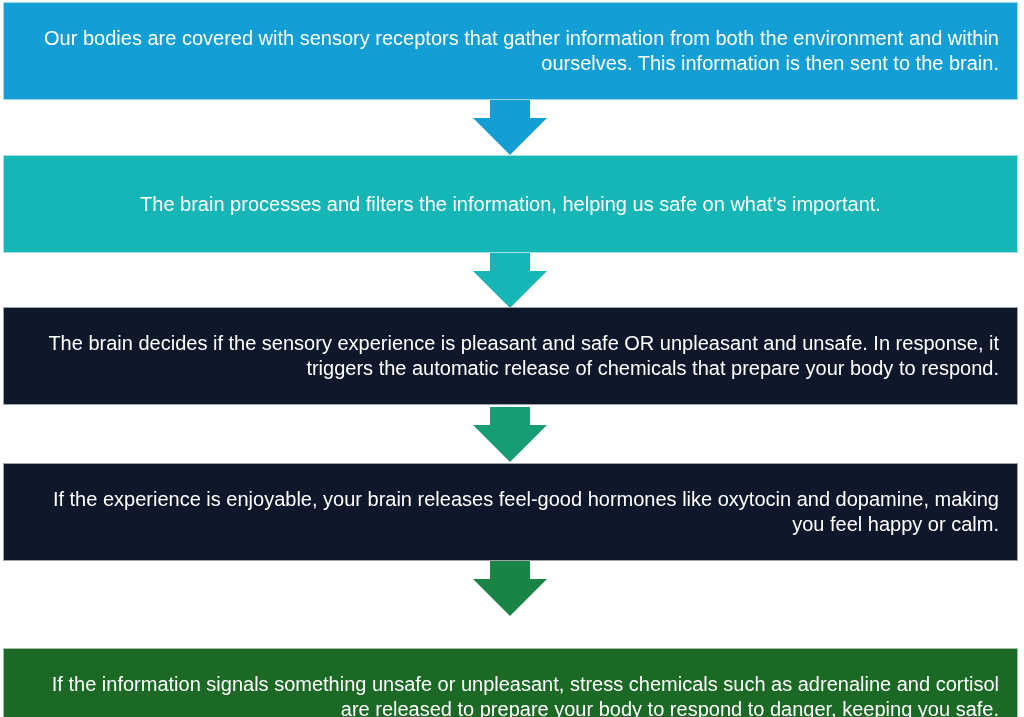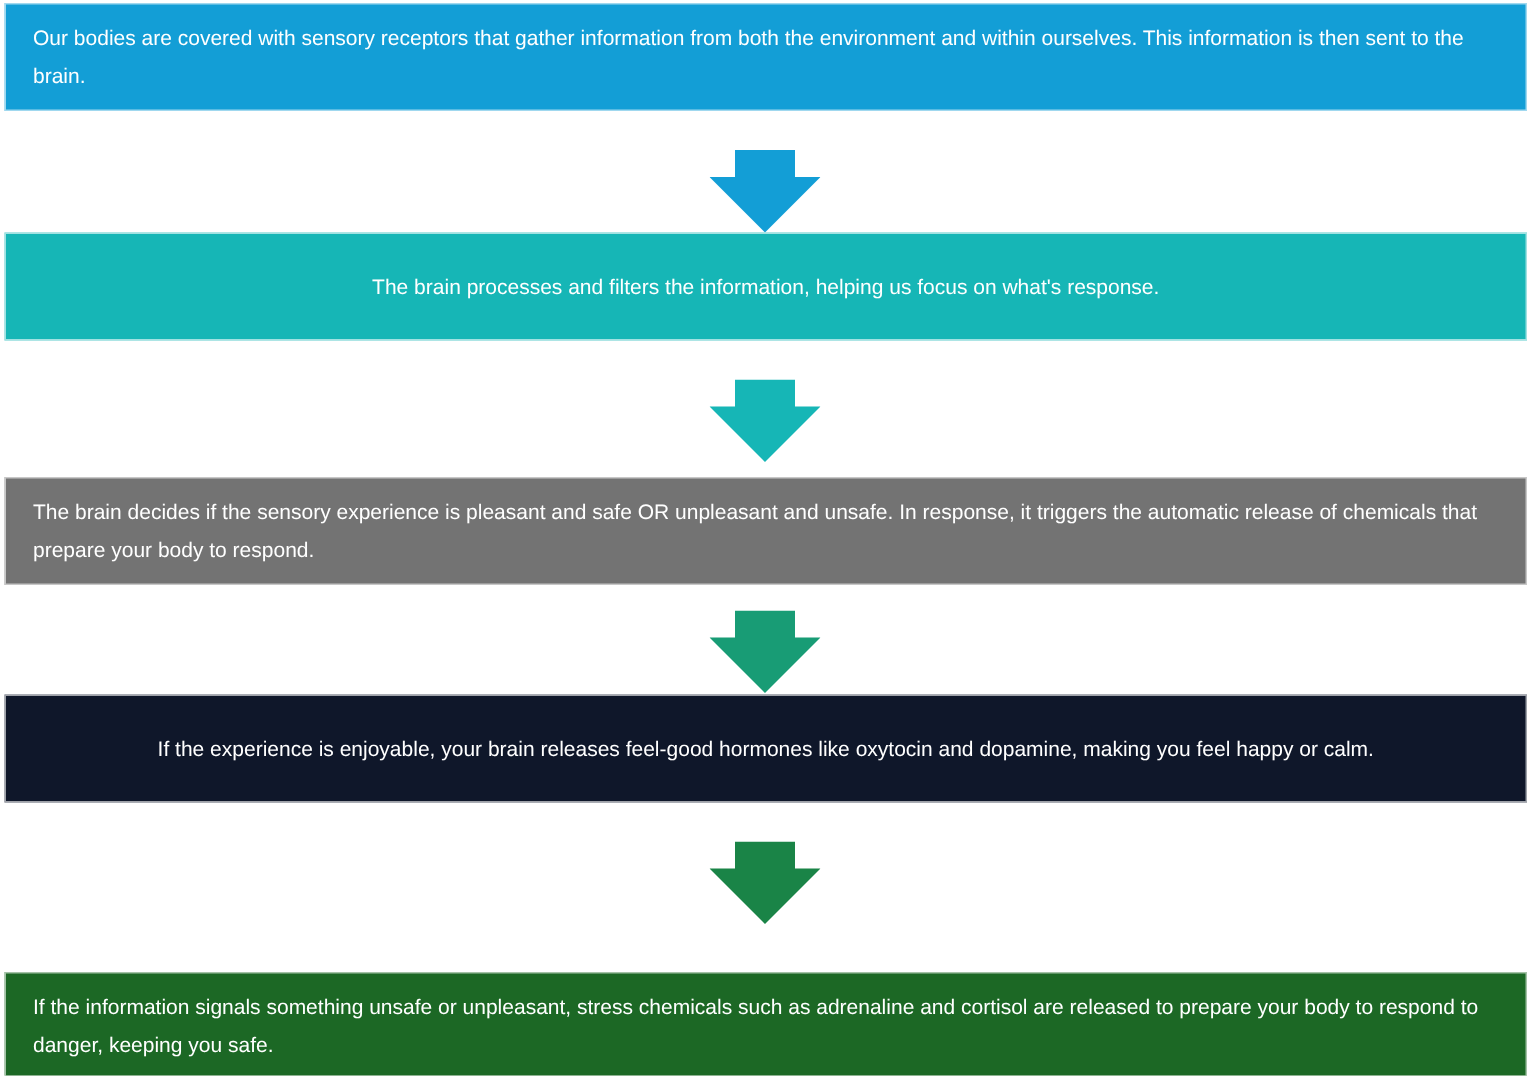--- a/index.html
+++ b/index.html
@@ -1,47 +1,47 @@
 <!DOCTYPE html>
 <html><head>
 <meta charset="utf-8">
 <style>
   html, body { margin:0; padding:0; background:#ffffff; }
   body { width:1024px; height:717px; position:relative; overflow:hidden;
          font-family:"Liberation Sans", sans-serif; }
-  .box { position:absolute; left:3px; width:1015px; height:72px;
+  .box { position:absolute; left:3px; width:1015px; height:98px;
          display:flex; align-items:center; justify-content:center;
-         color:#ffffff; font-size:14px; line-height:25px; text-align:left;
+         color:#ffffff; font-size:20px; line-height:25px; text-align:right;
          box-sizing:border-box; padding:0 18px; border:1px solid rgba(255,255,255,0.6); }
   .arrow { position:absolute; left:473px; width:74px; height:55px; }
   .arrow svg { display:block; }
 </style>
 </head>
 <body>
 
 <div>
   <div class="box" id="b0" style="top: 2px; background: rgb(19, 158, 214);">
     <span>Our bodies are covered with sensory receptors that gather information from both the environment and within ourselves. This information is then sent to the brain.</span>
   </div>
   <div class="arrow" id="a0" style="top:100px">
       <svg width="74" height="55" viewBox="0 0 74 55">
         <polygon points="17,0 57,0 57,18 74,18 37,55 0,18 17,18" fill="#139ED6"></polygon>
       </svg>
     </div>
 
   <div class="box" id="b1" style="top: 155px; background: rgb(22, 182, 182);">
-    <span>The brain processes and filters the information, helping us focus on what's response.</span>
+    <span>The brain processes and filters the information, helping us safe on what's important.</span>
   </div>
   <div class="arrow" id="a1" style="top:253px">
       <svg width="74" height="55" viewBox="0 0 74 55">
         <polygon points="17,0 57,0 57,18 74,18 37,55 0,18 17,18" fill="#16B6B6"></polygon>
       </svg>
     </div>
 
-  <div class="box" id="b2" style="top: 318px; background: #737373;">
+  <div class="box" id="b2" style="top: 307px; background: #0f172a;">
     <span>The brain decides if the sensory experience is pleasant and safe OR unpleasant and unsafe. In response, it triggers the automatic release of chemicals that prepare your body  to respond.</span>
   </div>
   <div class="arrow" id="a2" style="top:407px">
       <svg width="74" height="55" viewBox="0 0 74 55">
         <polygon points="17,0 57,0 57,18 74,18 37,55 0,18 17,18" fill="#189C75"></polygon>
       </svg>
     </div>
 
   <div class="box" id="b3" style="top: 463px; background: #0f172a;">
     <span>If the experience is enjoyable, your brain releases feel-good hormones like oxytocin and dopamine, making you feel happy or calm.</span>

